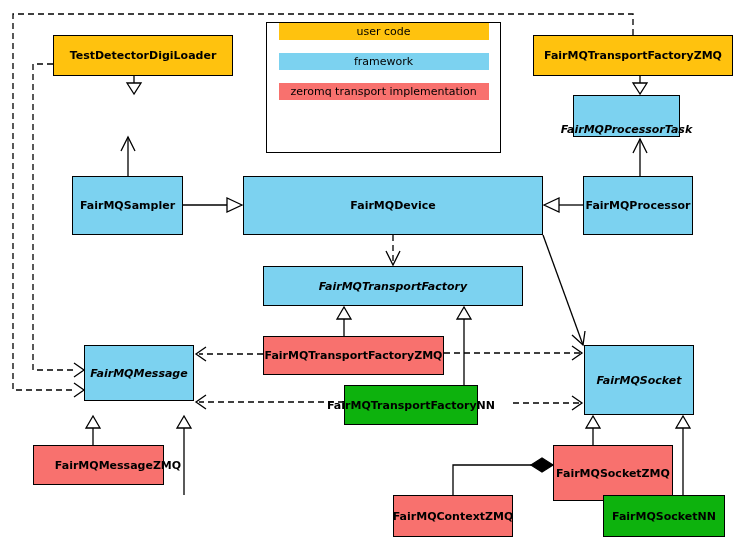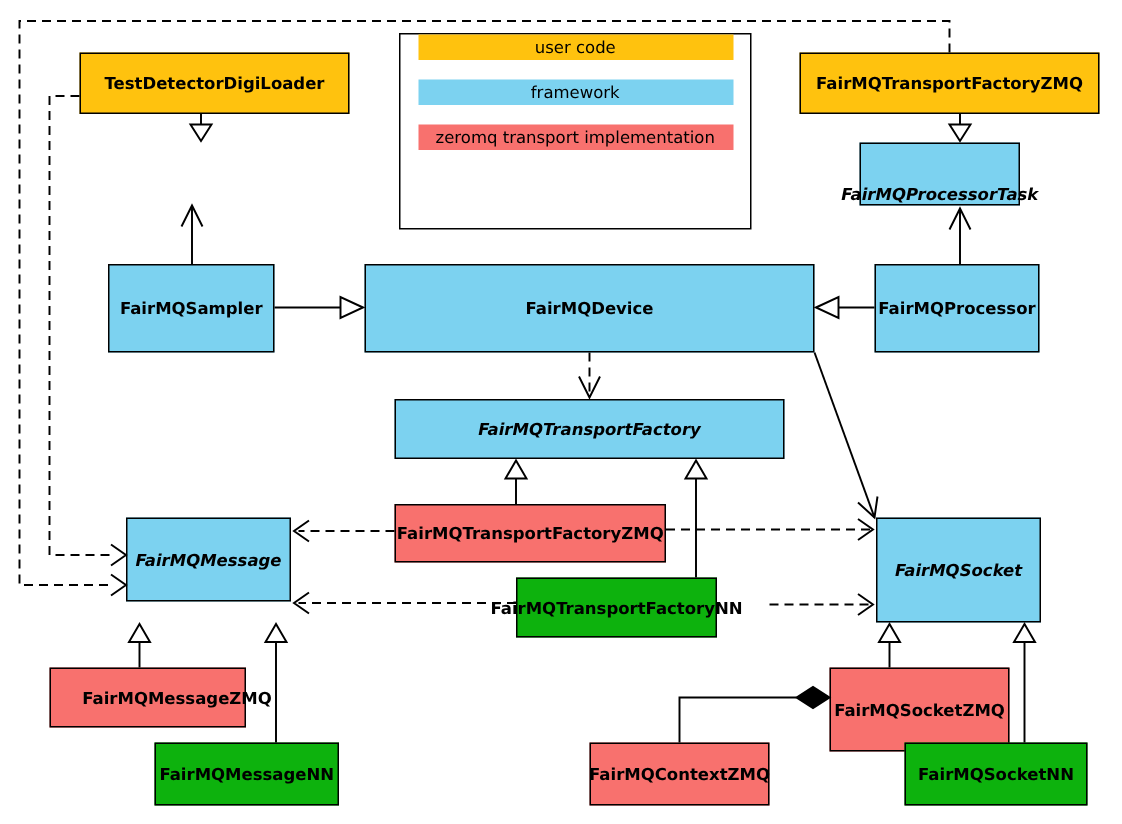--- a/index.html
+++ b/index.html
@@ -209,23 +209,20 @@
   </div>
 
   <div class="node cat-framework abstract" style="left:584px;top:345px;width:110px;height:70px;">
     <span class="lbl">FairMQSocket</span>
   </div>
 
   <div class="node cat-zeromq" style="left:33px;top:445px;width:131px;height:40px;padding-left:39px;">
     <span class="lbl">FairMQMessageZMQ</span>
   </div>
 
-  <div class="node cat-nanomsg" style="left:103px;top:495px;width:123px;height:42px;">
-    <span class="lbl">FairMQMessageNN</span>
-  </div>
 
   <div class="node cat-zeromq" style="left:393px;top:495px;width:120px;height:42px;">
     <span class="lbl">FairMQContextZMQ</span>
   </div>
 
   <div class="node cat-zeromq" style="left:553px;top:445px;width:120px;height:56px;">
     <span class="lbl">FairMQSocketZMQ</span>
   </div>
 
   <div class="node cat-nanomsg" style="left:603px;top:495px;width:122px;height:42px;">

